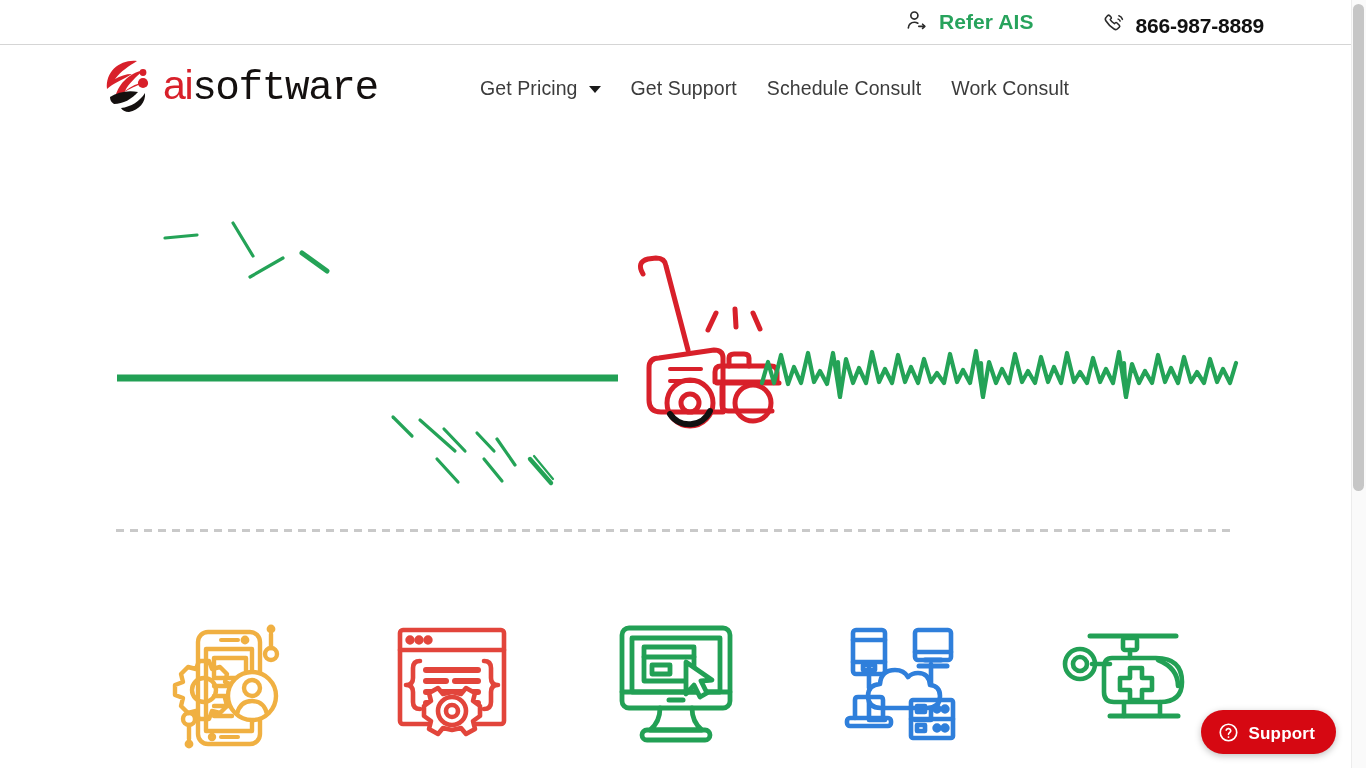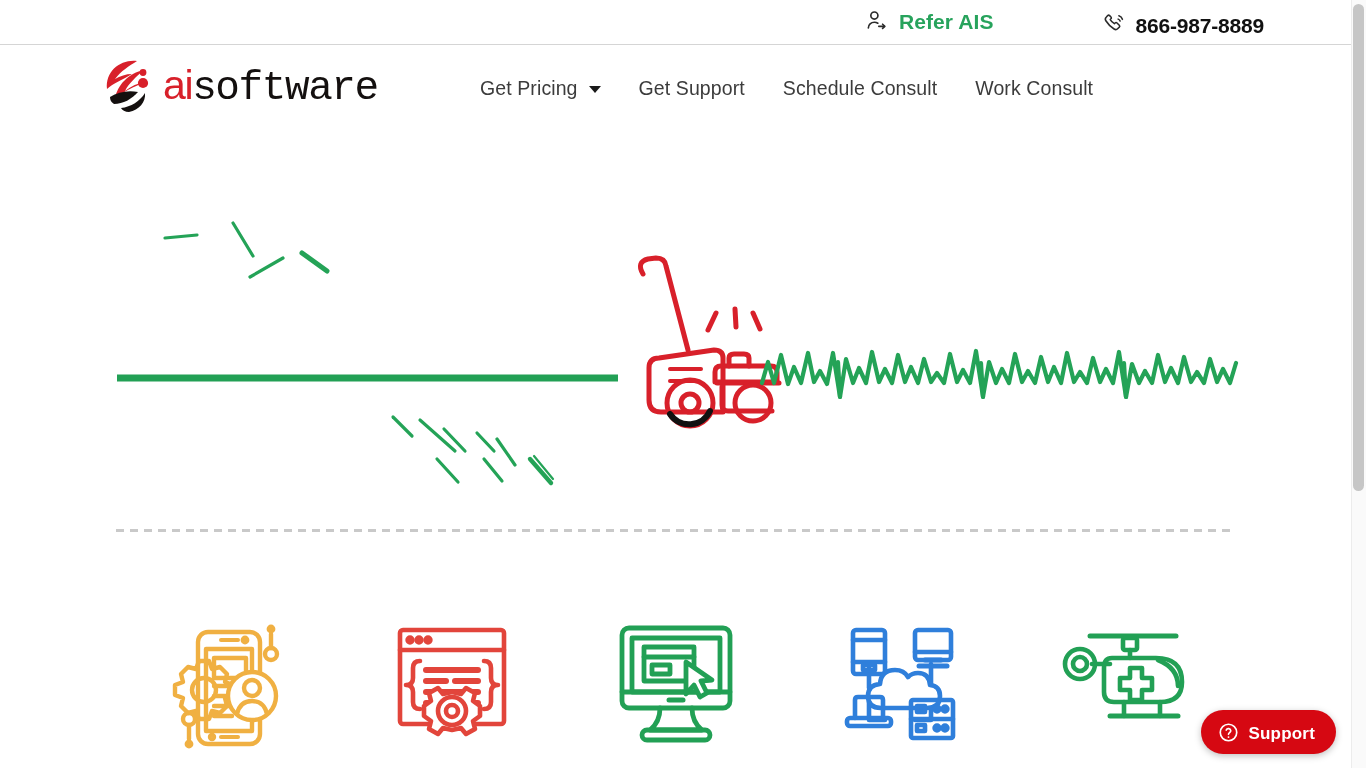--- a/index.html
+++ b/index.html
@@ -24,21 +24,20 @@
   .topbar {
     position: absolute;
     top: 0; left: 0;
     width: 1351px;
     height: 45px;
     background: #ffffff;
     border-bottom: 1px solid #d5d5d5;
     display: flex;
     align-items: center;
     justify-content: flex-end;
-    gap: 40px;
   }
   .topbar-item {
     display: flex;
     align-items: center;
     gap: 9px;
     height: 44px;
   }
   .refer-link {
     margin-right: 68px;
     cursor: pointer;
@@ -97,21 +96,21 @@
   .logo-ai { color: #d8202a; text-align: center; }
   .logo-sw { color: #14100f; font-family: Liberation Mono, monospace; }
 
   .nav {
     position: absolute;
     left: 465px;
     top: 0;
     height: 86px;
     display: flex;
     align-items: center;
-    gap: 8px;
+    gap: 0px;
   }
   .nav-item {
     display: flex;
     align-items: center;
     gap: 11px;
     padding: 0 15px;
     font-size: 19.5px;
     color: #3c3c3c;
     font-weight: 400;
     letter-spacing: 0.1px;

